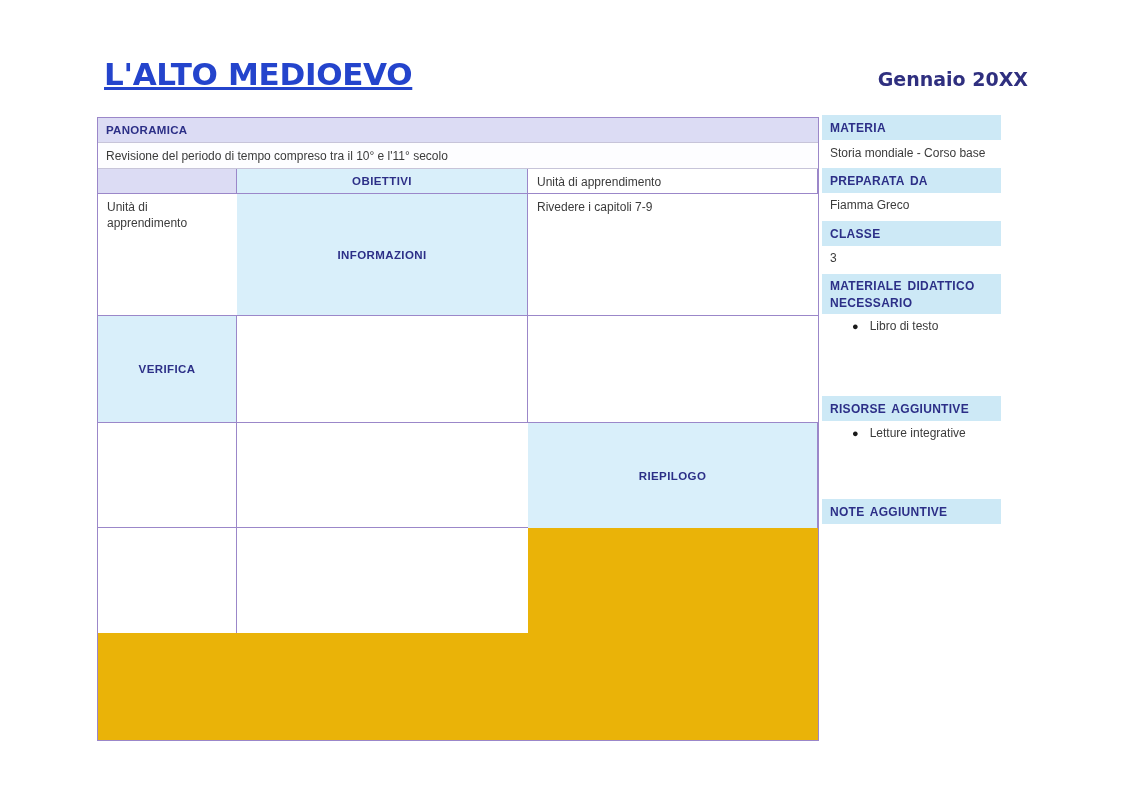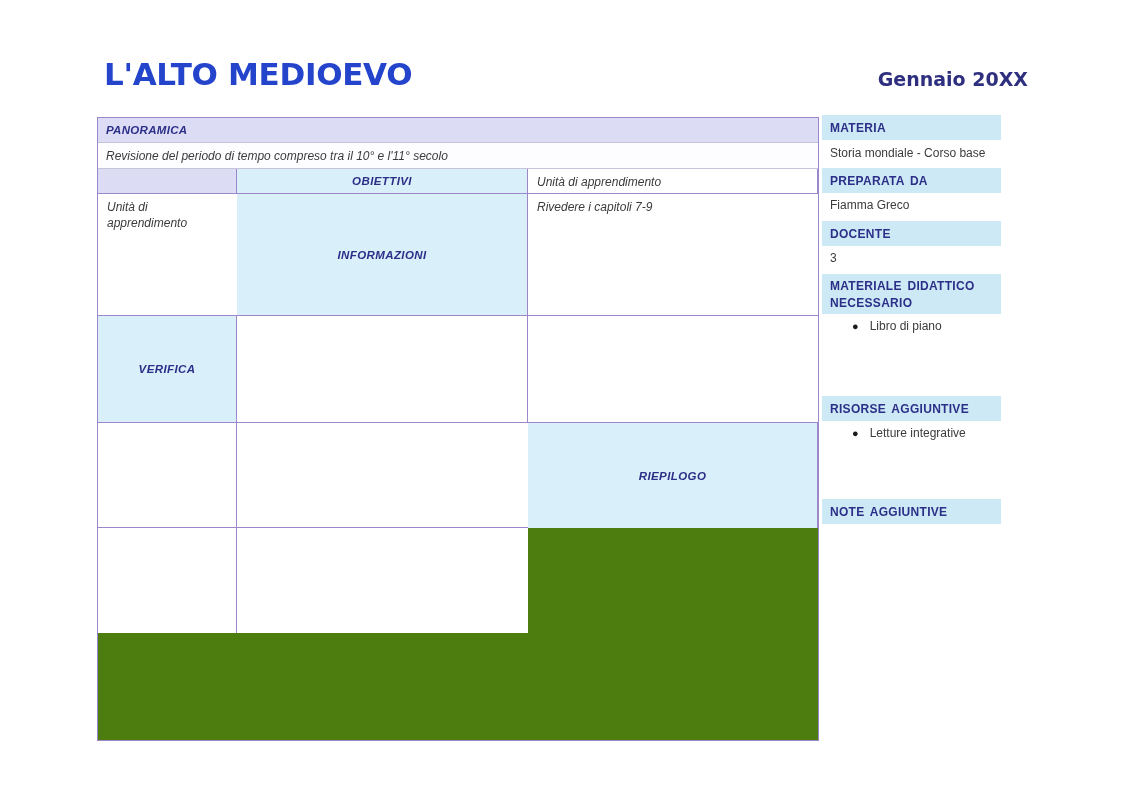--- a/index.html
+++ b/index.html
@@ -16,35 +16,35 @@
   html,body{background:#ffffff;}
   body{
     width:1132px;height:800px;position:relative;overflow:hidden;
     font-family:"Liberation Sans", sans-serif;
   }
   .page-title{
     position:absolute;left:104px;top:56px;
     font-size:31px;font-weight:800;letter-spacing:-0.3px;
     color:var(--title-blue);
     font-family:"DejaVu Sans", sans-serif;
+    text-decoration:underline;
   }
   .page-date{
     position:absolute;right:104px;top:68px;
     font-size:19px;font-weight:700;color:#2F2F7F;
     font-family:"DejaVu Sans", sans-serif;
   }
   
   .main-table{
     position:absolute;left:97px;top:117px;width:722px;height:624px;
     display:grid;
     grid-template-columns:139px 291px 290px;
     grid-template-rows:25px 26px 25px 122px 107px 105px 105px 107px;
     border:1px solid var(--table-border-purple);
-    background:#4d7c0f;
-    font-style:italic;
+    background:#eab308;
   }
   .mt-cell{border-right:1px solid var(--table-border-purple);border-bottom:1px solid var(--table-border-purple);}
   .mt-cell.last-col{border-right:none;}
   .mt-cell.last-row{border-bottom:none;}
   .span-all{grid-column:1 / 4;}
   .hdr-lav{
     background:var(--lavender-header);
     display:flex;align-items:center;padding-left:8px;
     color:var(--heading-navy);font-weight:700;font-size:11.5px;letter-spacing:0.3px;
   }
@@ -114,27 +114,27 @@
   <div class="mt-cell body-cell last-col last-row"></div>
 </div>
 
 <div>
   <div class="sb-header" style="top:115px">MATERIA</div>
   <div class="sb-value" style="top:146px">Storia mondiale - Corso base</div>
 
   <div class="sb-header" style="top:168px">PREPARATA DA</div>
   <div class="sb-value" style="top:198px">Fiamma Greco</div>
 
-  <div class="sb-header" style="top:221px">DOCENTE</div>
+  <div class="sb-header" style="top:221px">CLASSE</div>
   <div class="sb-value" style="top:251px">3</div>
 
   <div class="sb-header tall" style="top:274px">MATERIALE DIDATTICO NECESSARIO</div>
   <div class="sb-bullet" style="top:319px">
     <span class="bullet-dot">●</span>
-    <span>Libro di piano</span>
+    <span>Libro di testo</span>
   </div>
 
   <div class="sb-header" style="top:396px">RISORSE AGGIUNTIVE</div>
   <div class="sb-bullet" style="top:426px">
     <span class="bullet-dot">●</span>
     <span>Letture integrative</span>
   </div>
 
   <div class="sb-header" style="top:499px">NOTE AGGIUNTIVE</div>
   <div class="sb-value" style="top:530px"></div>

